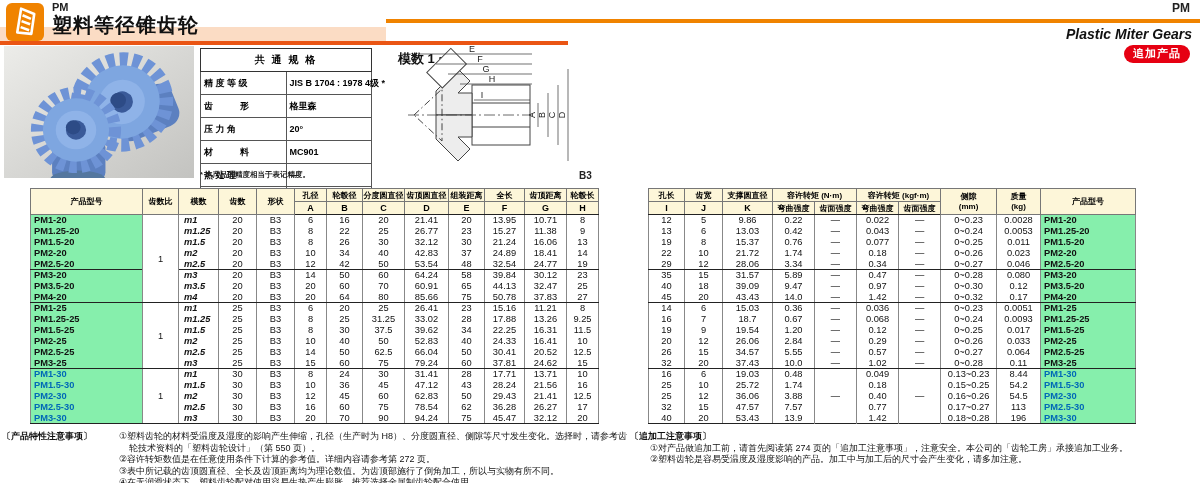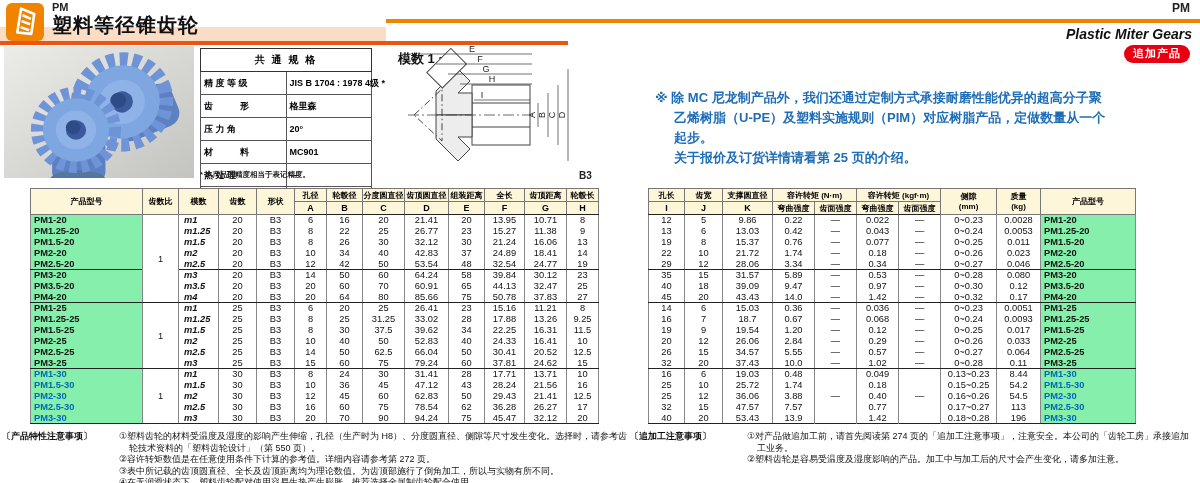--- a/index.html
+++ b/index.html
@@ -52,21 +52,21 @@
   .dt tr.gend td { border-bottom:1.5px solid #222; }
   .dt td.model { background:#86efac; text-align:left; font-weight:bold; padding-left:3px; }
   .dt td.blue  { color:#0068b7; }
   .dt td.ratio { border-bottom:1.5px solid #222; background:#fff; }
   .dt td.mod   { font-style:italic; font-weight:bold; text-align:left; padding-left:5px; }
   .dt th.unit2 { line-height:10px; }
 
   
   .fn { position:absolute; top:431px; display:flex; font-size:9px; line-height:11.5px; color:#111; }
   .fn-left  { left:2px;   width:626px; }
-  .fn-right { left:630px; width:566px; }
+  .fn-right { left:630px; width:566px;flex-direction:column; }
   .fn-title { flex-shrink:0; font-weight:bold; width:97px; }
   .fn-items { flex:1; }
   .fn-items > div { padding-left:10px; text-indent:-10px;margin-left:20px; }
 </style>
 </head>
 <body>
 
 <div class="page">
 
   <div class="strip-left"></div>
@@ -188,26 +188,20 @@
       <text x="108" y="53" text-anchor="middle">I</text>
       <text x="40" y="16" text-anchor="middle">J</text>
       <text transform="rotate(-90 161 70)" x="161" y="70" text-anchor="middle">A</text>
       <text transform="rotate(-90 171 70)" x="171" y="70" text-anchor="middle">B</text>
       <text transform="rotate(-90 181 70)" x="181" y="70" text-anchor="middle">C</text>
       <text transform="rotate(-90 191 70)" x="191" y="70" text-anchor="middle">D</text>
       <text x="205" y="134" class="b3">B3</text>
     </svg>
   </div>
 
-  <div class="notice" id="notice">
-      <div>※ 除 MC 尼龙制产品外，我们还通过定制方式承接耐磨性能优异的超高分子聚</div>
-      <div class="ind">乙烯树脂（U-PE）及塑料实施规则（PIM）对应树脂产品，定做数量从一个</div>
-      <div class="ind">起步。</div>
-      <div class="ind">关于报价及订货详情请看第 25 页的介绍。</div>
-    </div>
 
   <table class="dt left">
     <colgroup>
       <col style="width:112px">
         <col style="width:36px">
         <col style="width:40px">
         <col style="width:38px">
         <col style="width:38px">
       <col style="width:32px">
         <col style="width:36px">
@@ -618,21 +612,21 @@
           <td>0~0.27</td>
           <td>0.046</td>
           <td class="model">PM2.5-20</td>
         </tr>
         <tr>
           <td>35</td>
           <td>15</td>
           <td>31.57</td>
           <td>5.89</td>
           <td>—</td>
-          <td>0.53</td>
+          <td>0.47</td>
           <td>—</td>
           <td>0~0.28</td>
           <td>0.080</td>
           <td class="model">PM3-20</td>
         </tr>
         <tr>
           <td>40</td>
           <td>18</td>
           <td>39.09</td>
           <td>9.47</td>

